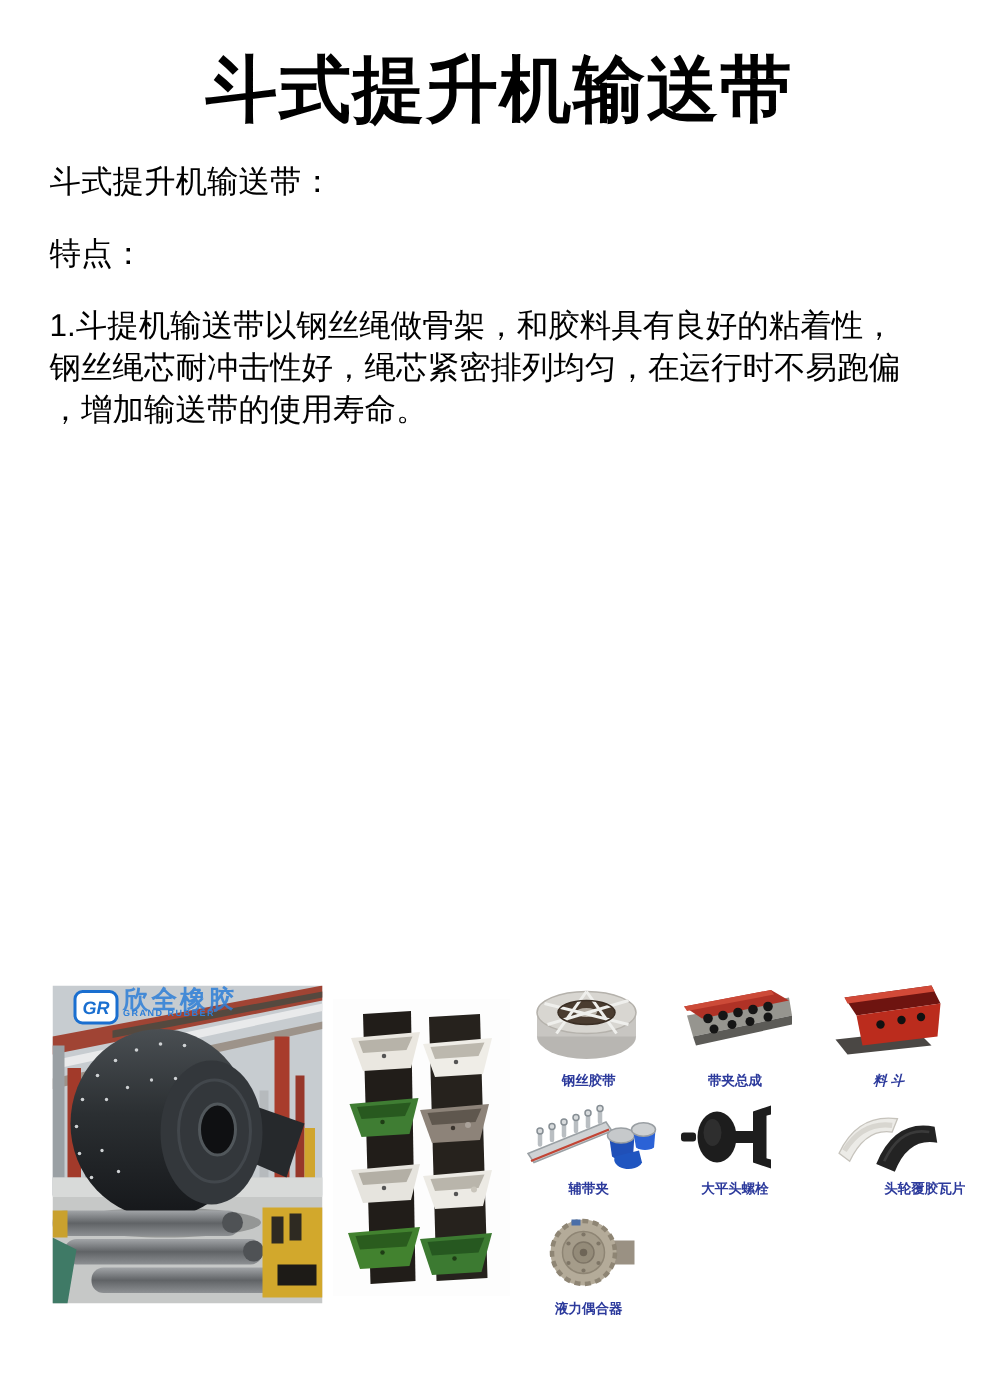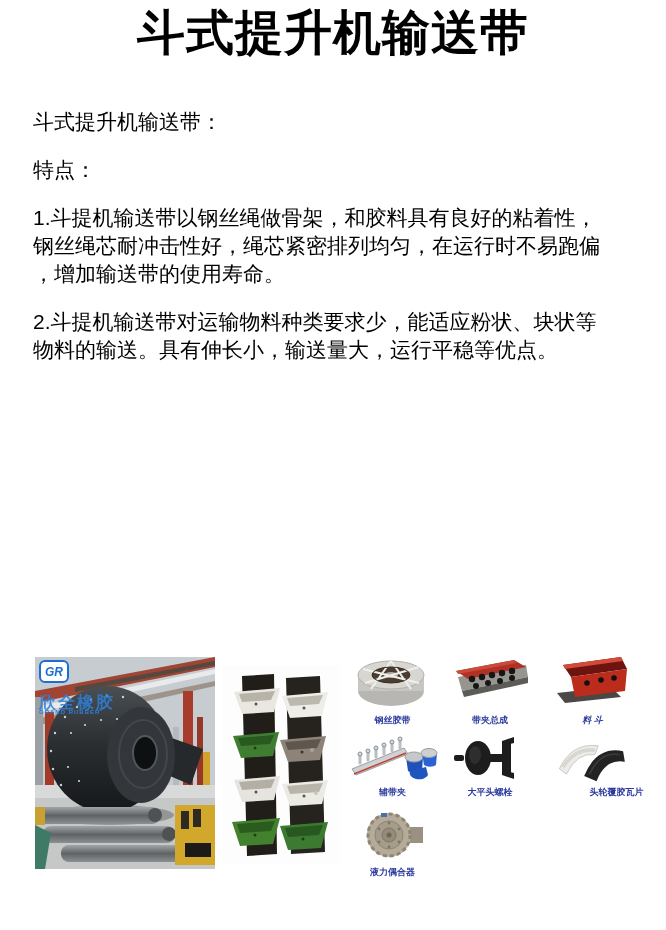--- a/index.html
+++ b/index.html
@@ -1,25 +1,25 @@
 <!DOCTYPE html>
 <html><head>
 <meta charset="utf-8">
 <style>
   html,body{margin:0;padding:0;background:#fff;}
   .page{position:relative;width:666px;height:930px;background:#fff;overflow:hidden;
         font-family:"Liberation Sans",sans-serif;color:#000;}
-  .title{position:absolute;top:1px;left:0;width:666px;text-align:center;margin:0;
+  .title{position:absolute;top:28px;left:0;width:666px;text-align:center;margin:0;
          font-size:48px;font-weight:700;letter-spacing:1px;}
   .body-text{position:absolute;left:33px;top:96px;width:608px;font-size:21px;line-height:28px;margin-top:12px;}
   .body-text p{margin:0 0 20px 0;white-space:pre-line;}
   .photo-row{position:absolute;left:0;top:653px;width:666px;height:225px;}
   .factory-photo{position:absolute;left:35px;top:4px;width:180px;height:212px;margin:0;}
   .factory-photo svg{display:block;}
-  .logo{position:absolute;left:4px;top:3px;display:flex;align-items:flex-start;gap:13px;flex-direction:column;}
+  .logo{position:absolute;left:14px;top:3px;display:flex;align-items:flex-start;gap:3px;}
   .logo-mark{width:26px;height:19px;background:#fff;border:2px solid #1a6fd0;border-radius:6px;
              display:flex;align-items:center;justify-content:center;color:#1a6fd0;
              font-weight:800;font-style:italic;font-size:12px;}
   .logo-cn{font-size:17px;font-weight:700;color:#2e7fd8;letter-spacing:2px;opacity:.85;line-height:13px;}
   .logo-en{font-size:6px;font-weight:700;color:#2e7fd8;letter-spacing:1px;line-height:7px;}
   .buckets-photo{position:absolute;left:222px;top:13px;width:118px;height:198px;margin:0;}
   .product-grid{position:absolute;left:345px;top:2px;width:300px;
                 display:grid;grid-template-columns:95px 100px 105px;grid-template-rows:72px 72px 80px;}
   .cell{display:flex;flex-direction:column;align-items:center;justify-content:space-between;margin:0;}
   .cell svg{display:block;}
@@ -33,22 +33,20 @@
 <div class="page">
 
   <h1 class="title">斗式提升机输送带</h1>
 
   <div class="body-text">
     <p>斗式提升机输送带：</p>
     <p>特点：</p>
     <p>1.斗提机输送带以钢丝绳做骨架，和胶料具有良好的粘着性，
 钢丝绳芯耐冲击性好，绳芯紧密排列均匀，在运行时不易跑偏
 ，增加输送带的使用寿命。</p>
-    <p>2.斗提机输送带对运输物料种类要求少，能适应粉状、块状等
-物料的输送。具有伸长小，输送量大，运行平稳等优点。</p>
   </div>
 
   <div class="photo-row">
 
     <figure class="factory-photo">
       <svg width="180" height="212" viewBox="0 0 180 212">
         <defs>
           <linearGradient id="rollBody" x1="0" y1="0" x2="0" y2="1">
             <stop offset="0" stop-color="#4a4f53"></stop>
               <stop offset="0.45" stop-color="#2b2f32"></stop>

